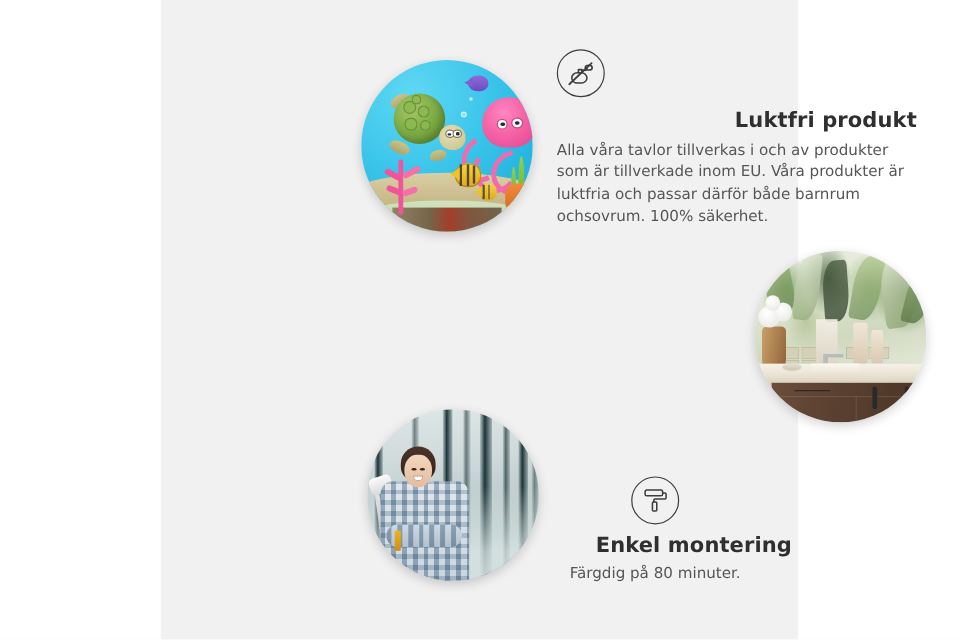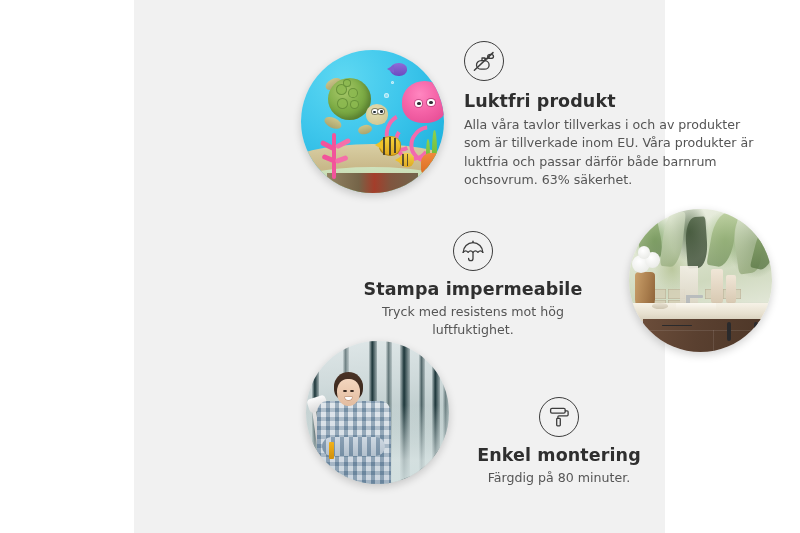--- a/index.html
+++ b/index.html
@@ -260,36 +260,37 @@
     border: 1.6px solid #3d3d3d;
     display: flex; align-items: center; justify-content: center;
     box-sizing: border-box;
   }
   .feat-title {
     font-size: 17.5px;
     font-weight: bold;
     color: #2f2f2f;
     letter-spacing: .1px;
     white-space: nowrap;
+    text-align: right;
   }
   .feat-desc {
     font-size: 12.6px;
     color: #555555;
     line-height: 1.45;
   }
 
   #feature-odourless { left: 330px; top: 41px; width: 300px; text-align: left; }
   #feature-odourless .icon-ring { margin-bottom: 10px; }
   #feature-odourless .feat-title { margin-bottom: 5px; }
 
   #feature-waterproof { left: 206px; top: 231px; width: 266px; text-align: center; }
   #feature-waterproof .icon-wrap { display: flex; justify-content: center; margin-bottom: 8px; }
   #feature-waterproof .feat-title { margin-bottom: 4px; }
 
-  #feature-easy { left: 298px; top: 397px; width: 228px; text-align: center; padding-left: 13px; }
+  #feature-easy { left: 298px; top: 397px; width: 228px; text-align: center; }
   #feature-easy .icon-wrap { display: flex; justify-content: center; margin-bottom: 8px; }
   #feature-easy .feat-title { margin-bottom: 4px; }
 </style>
 </head>
 <body>
 
 <div id="stage">
 
   <div id="panel">
 
@@ -449,39 +450,23 @@
             <path d="M5.5 17.2 a4.6 4.3 0 0 0 4.6 4.0 h3.4 a4.6 4.3 0 0 0 0 -8.6 h-3.4 a4.6 4.3 0 0 0 -4.6 4.6 z"></path>
             <path d="M11.0 12.6 v-2.6 h3.0 v2.6"></path>
             <path d="M14.0 10.6 h2.6"></path>
             <ellipse cx="19.6" cy="8.4" rx="2.9" ry="2.0"></ellipse>
             <path d="M16.6 10.6 q1.2 -1.0 1.6 -1.4"></path>
           </g>
           <path d="M3.4 22.2 L22.0 4.6" fill="none" stroke="#3d3d3d" stroke-width="1.5" stroke-linecap="round"></path>
         </svg>
       </div>
       <div class="feat-title">Luktfri produkt</div>
-      <div class="feat-desc">Alla våra tavlor tillverkas i och av produkter som är tillverkade inom EU. Våra produkter är luktfria och passar därför både barnrum ochsovrum. 63% säkerhet.</div>
+      <div class="feat-desc">Alla våra tavlor tillverkas i och av produkter som är tillverkade inom EU. Våra produkter är luktfria och passar därför både barnrum ochsovrum. 100% säkerhet.</div>
     </div>
 
-    <div class="feature" id="feature-waterproof">
-      <div class="icon-wrap">
-        <div class="icon-ring">
-          <svg width="26" height="26" viewBox="0 0 26 26" aria-hidden="true">
-            <g fill="none" stroke="#3d3d3d" stroke-width="1.3" stroke-linecap="round" stroke-linejoin="round">
-              <path d="M3.2 14.4 a9.8 9.8 0 0 1 19.6 0"></path>
-              <path d="M3.2 14.4 q2.45 -3.2 4.9 0 q2.45 -3.2 4.9 0 q2.45 -3.2 4.9 0 q2.45 -3.2 4.9 0"></path>
-              <path d="M13 14.4 v6.0 a2.2 2.2 0 0 1 -4.4 0"></path>
-              <path d="M13 4.6 v-1.4"></path>
-            </g>
-          </svg>
-        </div>
-      </div>
-      <div class="feat-title">Stampa impermeabile</div>
-      <div class="feat-desc">Tryck med resistens mot hög luftfuktighet.</div>
-    </div>
 
     <div class="feature" id="feature-easy">
       <div class="icon-wrap">
         <div class="icon-ring">
           <svg width="26" height="26" viewBox="0 0 26 26" aria-hidden="true">
             <g fill="none" stroke="#3d3d3d" stroke-width="1.3" stroke-linecap="round" stroke-linejoin="round">
               <rect x="4.6" y="4.4" width="14.6" height="4.8" rx="1.4"></rect>
               <path d="M19.2 6.8 h1.9 a1.0 1.0 0 0 1 1.0 1.0 v3.0 a1.0 1.0 0 0 1 -1.0 1.0 h-8.2 a1.0 1.0 0 0 0 -1.0 1.0 v1.6"></path>
               <rect x="10.7" y="14.4" width="3.6" height="7.4" rx="0.8"></rect>
             </g>

